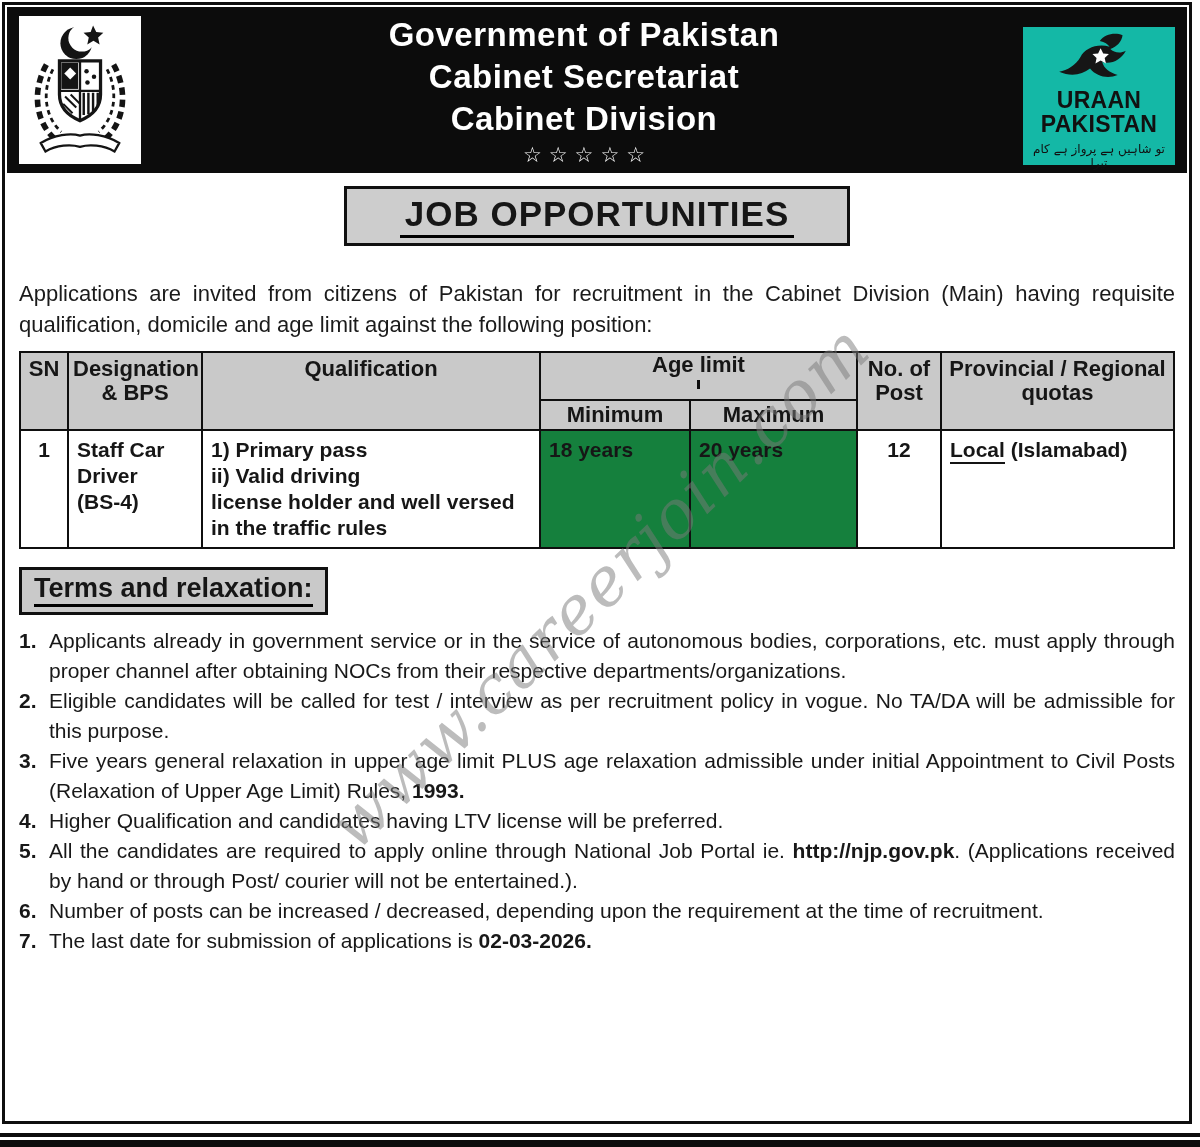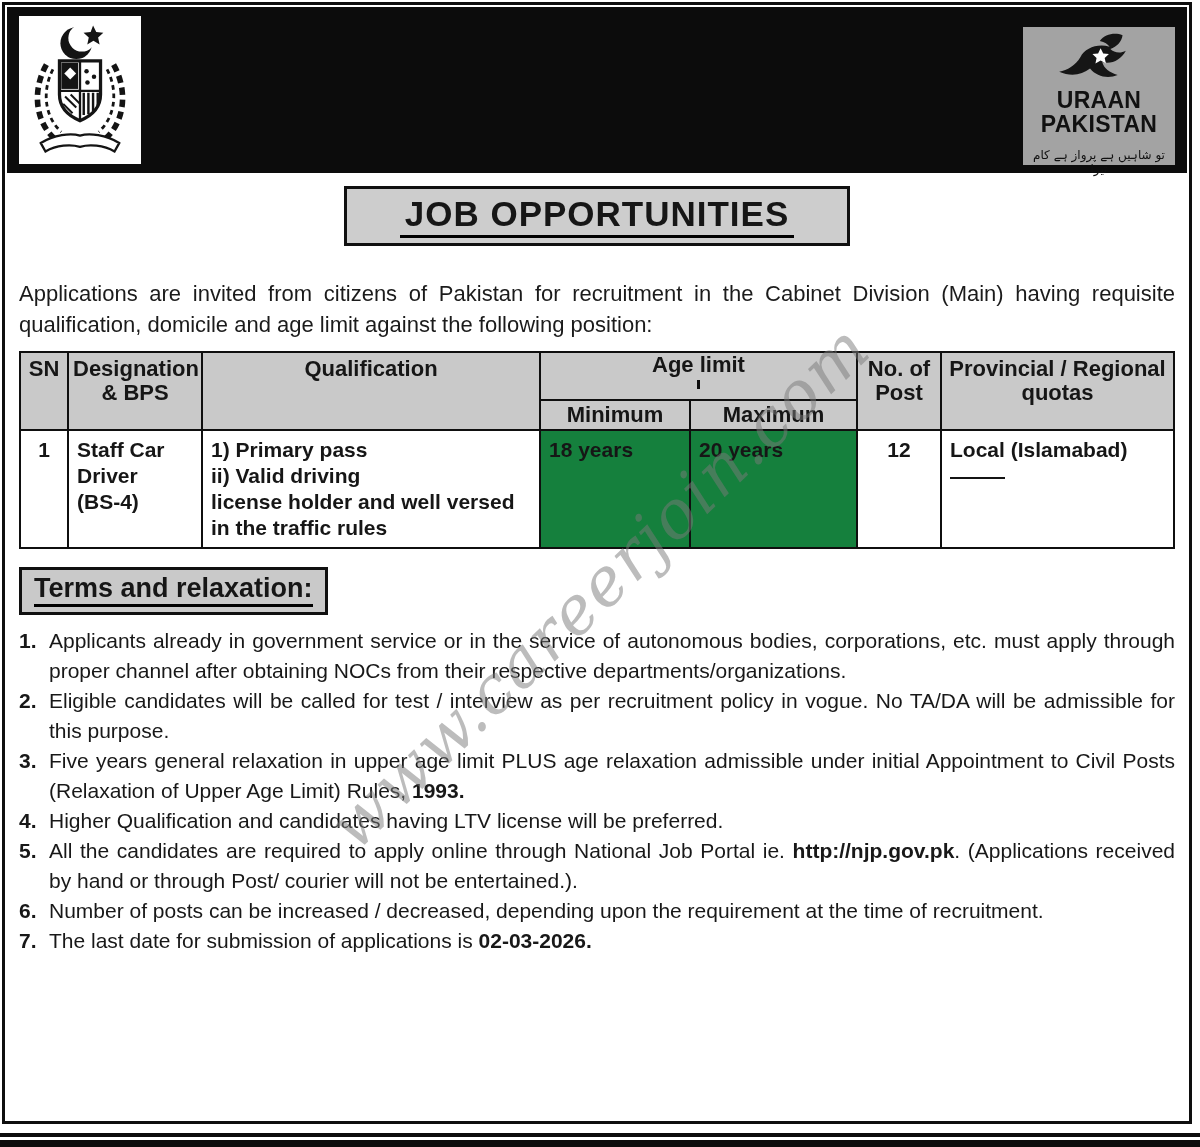--- a/index.html
+++ b/index.html
@@ -8,42 +8,42 @@
     font-family:"Liberation Sans","DejaVu Sans",sans-serif;color:#161616;overflow:hidden;
   }
   #ad{position:absolute;left:2px;top:2px;width:1190px;height:1122px;border:3px solid #0e0e0e;background:#fff;box-sizing:border-box;}
 
   
   .banner{position:absolute;left:2px;top:2px;right:2px;height:166px;background:#0c0c0c;}
   .emblem-box{position:absolute;left:12px;top:9px;width:122px;height:148px;background:#fff;display:flex;align-items:center;justify-content:center;}
   .titles{position:absolute;left:150px;right:176px;top:7px;text-align:center;color:#fff;}
   .titles .t{font-size:33px;font-weight:bold;line-height:42px;letter-spacing:.5px;}
   .stars{font-size:21px;letter-spacing:7px;color:#fff;margin-top:3px;padding-left:7px;}
-  .uraan-box{position:absolute;right:12px;top:20px;width:152px;height:138px;background:#a3a3a3;text-align:center;padding-top:5px;box-sizing:border-box;}
+  .uraan-box{position:absolute;right:12px;top:20px;width:152px;height:138px;background:#14b8a6;text-align:center;padding-top:5px;box-sizing:border-box;}
   .uraan-name{font-size:23px;font-weight:bold;line-height:24px;letter-spacing:.3px;color:#111;}
-  .uraan-urdu{font-size:12px;margin-top:12px;color:#111;font-family:"DejaVu Sans",sans-serif;}
+  .uraan-urdu{font-size:12px;margin-top:6px;color:#111;font-family:"DejaVu Sans",sans-serif;}
 
   
   .content{position:absolute;left:14px;right:14px;top:175px;}
   .job-box{width:500px;margin:6px auto 0;background:#cdcdcd;border:3px solid #101010;text-align:center;padding:5px 0 9px;}
   .job-box span{font-size:35px;font-weight:bold;letter-spacing:1px;border-bottom:3px solid #000;padding:0 5px 2px;margin-top:16px;}
   .intro{margin-top:32px;font-size:22px;line-height:31px;text-align:justify;color:#1b1b1b;}
 
   table{margin-top:11px;width:100%;border-collapse:collapse;table-layout:fixed;}
   th,td{border:2.5px solid #0f0f0f;box-sizing:border-box;}
   th{background:#c9c9c9;font-size:22px;line-height:24px;padding:4px 4px;vertical-align:top;font-weight:bold;}
   tr.r1 th{height:48px;}
   tr.r2 th{height:30px;padding:2px 8px;}
   th.c-age{vertical-align:top;padding-top:0;position:relative;}
   th.c-age .tick{width:3px;height:9px;background:#0f0f0f;margin:3px auto 0;}
   tbody tr{height:114px;}
   tbody td{background:#fff;font-size:21px;font-weight:bold;vertical-align:top;padding:6px 8px;line-height:26px;}
   td.c-sn,td.c-post{text-align:center;}
   td.c-agecell{background:#15803d;}
-  td.c-quota .u{border-bottom:2.5px solid #141414;padding-bottom:16px;}
+  td.c-quota .u{border-bottom:2.5px solid #141414;padding-bottom:1px;}
 
   .terms-head{display:inline-block;margin-top:18px;background:#c9c9c9;border:3px solid #101010;padding:3px 12px 8px;}
   .terms-head span{font-size:27px;font-weight:bold;border-bottom:3px solid #000;padding-bottom:1px;}
   .terms{margin-top:11px;}
   .term{display:flex;font-size:21px;line-height:30px;color:#181818;}
   .term .num{width:30px;flex:none;font-weight:bold;}
   .term .txt{flex:1;text-align:justify;}
 
   
   .footer{position:absolute;left:2px;right:2px;bottom:2px;height:184px;background:#0c0c0c;color:#fff;}
@@ -86,20 +86,26 @@
           <circle cx="68" cy="69" r="2.4" fill="#141414"></circle>
           <path d="M44 84 l12 12 M50 82 l10 10 M42 92 l10 10" stroke="#141414" stroke-width="2.2"></path>
           <path d="M64 80 v24 M69 80 v23 M74 80 v20 M79 80 v14" stroke="#141414" stroke-width="2.6"></path>
           <path d="M60 46 v64" stroke="#141414" stroke-width="2.5"></path>
           <path d="M38 78 h44" stroke="#141414" stroke-width="2.5"></path>
           <path d="M18 134 c14 -9 32 -11 42 -8 c10 -3 28 -1 42 8 l-5 9 c-12 -7 -27 -8 -37 -5 c-10 -3 -25 -2 -37 5 z" fill="#ffffff" stroke="#141414" stroke-width="2.5"></path>
         </svg>
       </span>
     </div>
 
+    <div class="titles">
+      <div class="t">Government of Pakistan</div>
+      <div class="t">Cabinet Secretariat</div>
+      <div class="t">Cabinet Division</div>
+      <div class="stars">☆☆☆☆☆</div>
+    </div>
 
     <div class="uraan-box">
       <span>
         <svg viewBox="0 0 110 64" width="92" height="52" aria-hidden="true">
           <path d="M84 4 C74 0 62 3 56 11 C62 12 66 15 68 18 C52 14 38 20 32 31 C26 41 16 47 6 49 C20 55 34 53 44 45 C52 55 66 58 78 53 C68 50 61 45 59 37 C71 40 82 34 88 23 C81 27 73 25 69 21 C77 18 83 12 84 4 Z" fill="#161616"></path>
           <path d="M57 20 l3.2 6.4 7 .7 -5.2 4.8 1.5 7 -6.5 -3.7 -6.4 3.7 1.4 -7 -5.1 -4.8 7 -.7 z" fill="#ffffff"></path>
         </svg>
       </span>
       <div class="uraan-name">URAAN</div>
       <div class="uraan-name">PAKISTAN</div>

